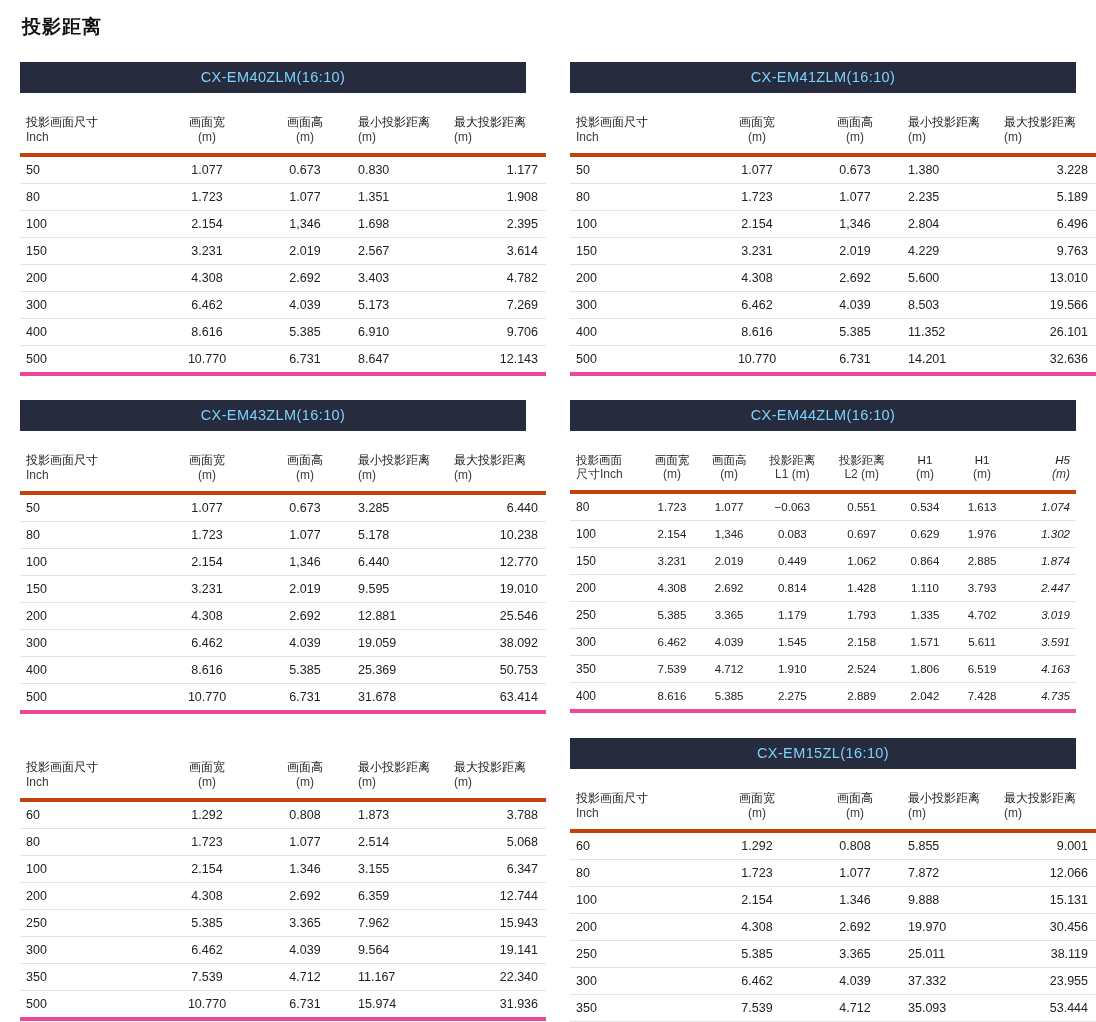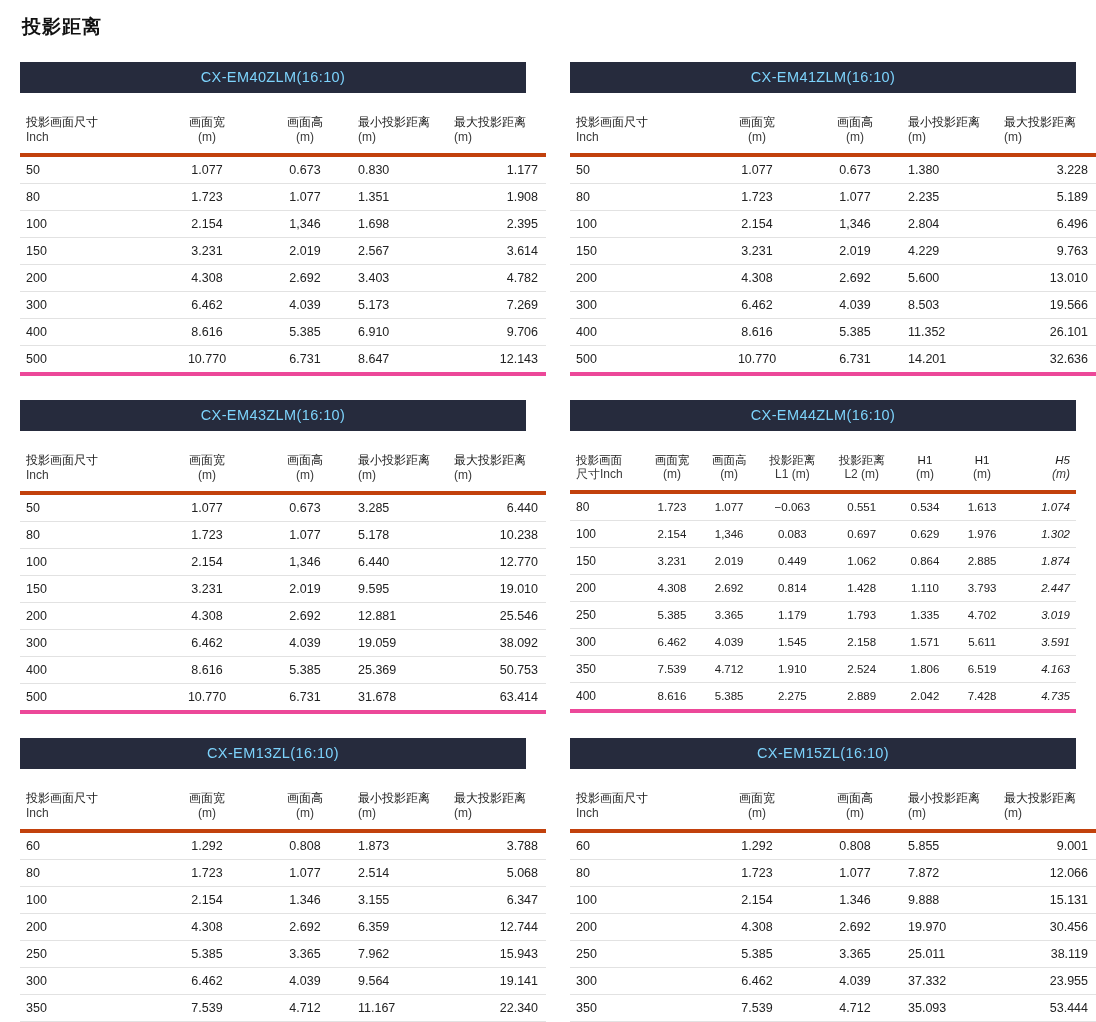--- a/index.html
+++ b/index.html
@@ -409,21 +409,20 @@
               <td>2.275</td>
               <td>2.889</td>
               <td>2.042</td>
               <td>7.428</td>
               <td>4.735</td>
             </tr>
           </tbody>
         </table>
       </div>
       <div class="table-block">
-        <div class="tbl-header">CX-EM13ZL(16:10)</div>
         <table class="t4">
           <thead>
             <tr>
               <th><span>投影画面尺寸</span><span class="unit">Inch</span></th>
               <th><span>画面宽</span><span class="unit">(m)</span></th>
               <th><span>画面高</span><span class="unit">(m)</span></th>
               <th><span>最小投影距离</span><span class="unit">(m)</span></th>
               <th><span>最大投影距离</span><span class="unit">(m)</span></th>
             </tr>
           </thead>

